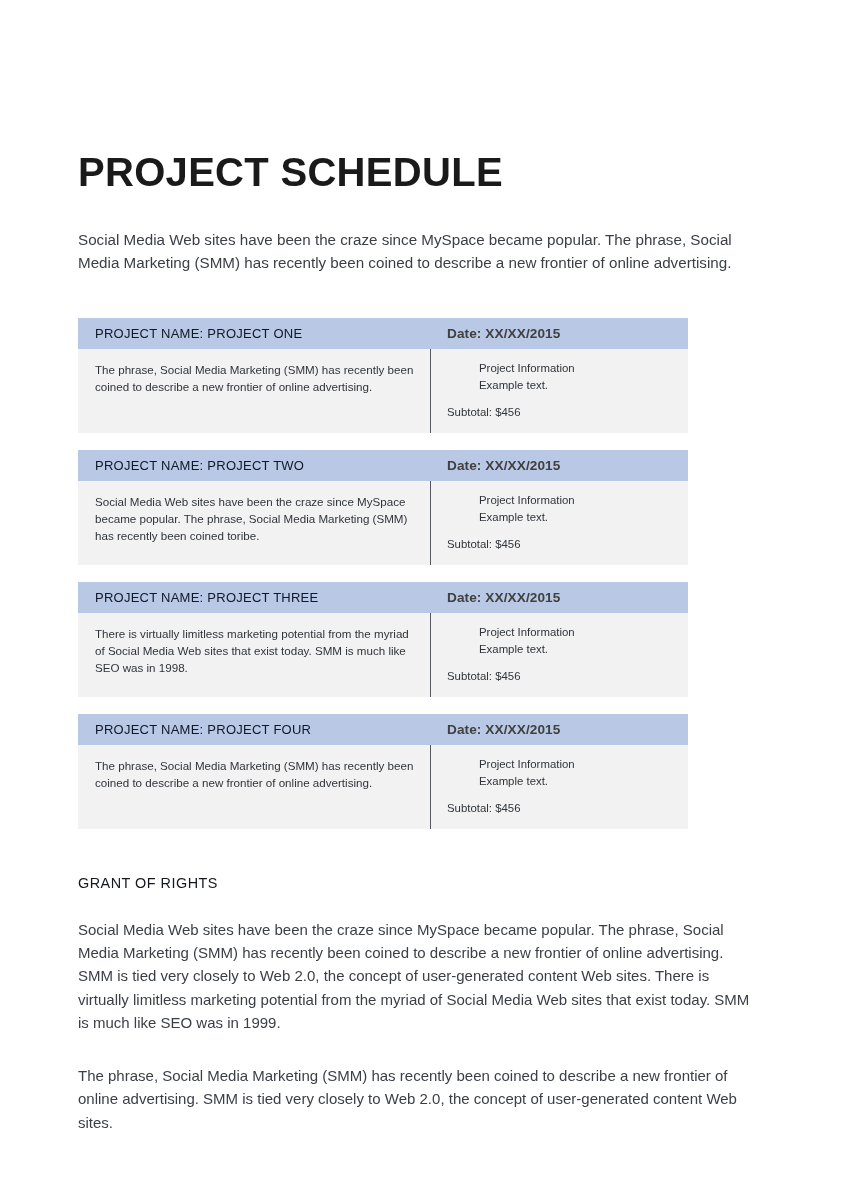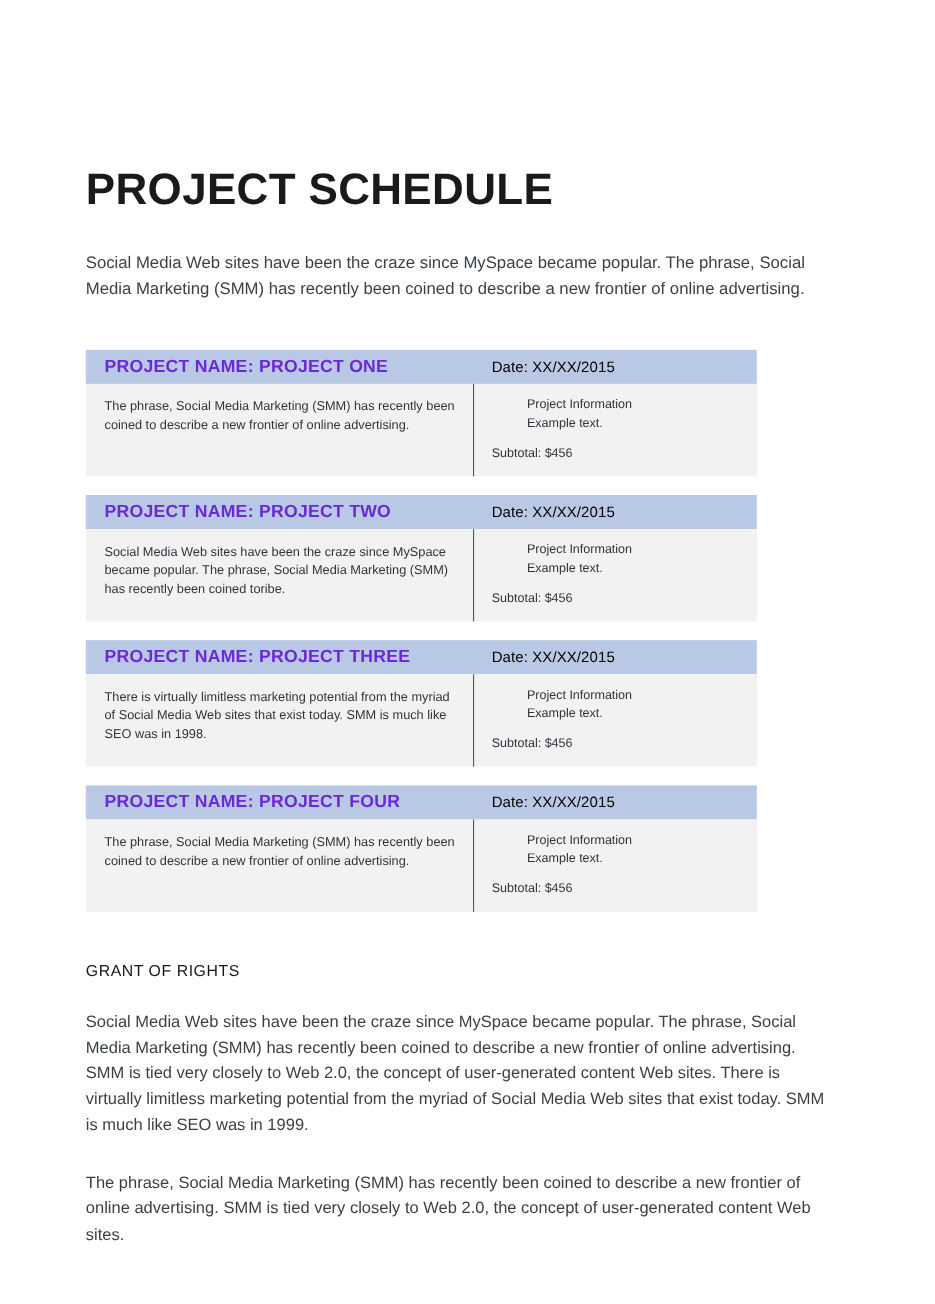--- a/index.html
+++ b/index.html
@@ -87,24 +87,24 @@
   
   .col-left {
     width: 352px;
     flex: 0 0 352px;
     box-sizing: border-box;
     padding-left: 17px;
     padding-right: 14px;
   }
 
   .project-header .col-left {
-    font-size: 16px;
-    font-weight: 700;
+    font-size: 13px;
+    font-weight: 400;
     letter-spacing: 0.25px;
-    color: #6d28d9;
+    color: #0f172a;
     line-height: 31px;
     white-space: nowrap;
   }
 
   .project-body .col-left {
     padding-top: 12px;
     padding-bottom: 12px;
     font-size: 11.6px;
     line-height: 1.48;
     color: #30343a;
@@ -124,22 +124,22 @@
   
   .col-right {
     flex: 1 1 auto;
     box-sizing: border-box;
     padding-left: 16px;
     padding-right: 12px;
   }
 
   .project-header .col-right {
     font-size: 13.6px;
-    font-weight: 400;
-    color: #000000;
+    font-weight: 700;
+    color: #404040;
     line-height: 31px;
     letter-spacing: 0.1px;
     white-space: nowrap;
   }
 
   .project-body .col-right {
     padding-top: 11px;
     padding-bottom: 12px;
     font-size: 11.4px;
     line-height: 1.46;

